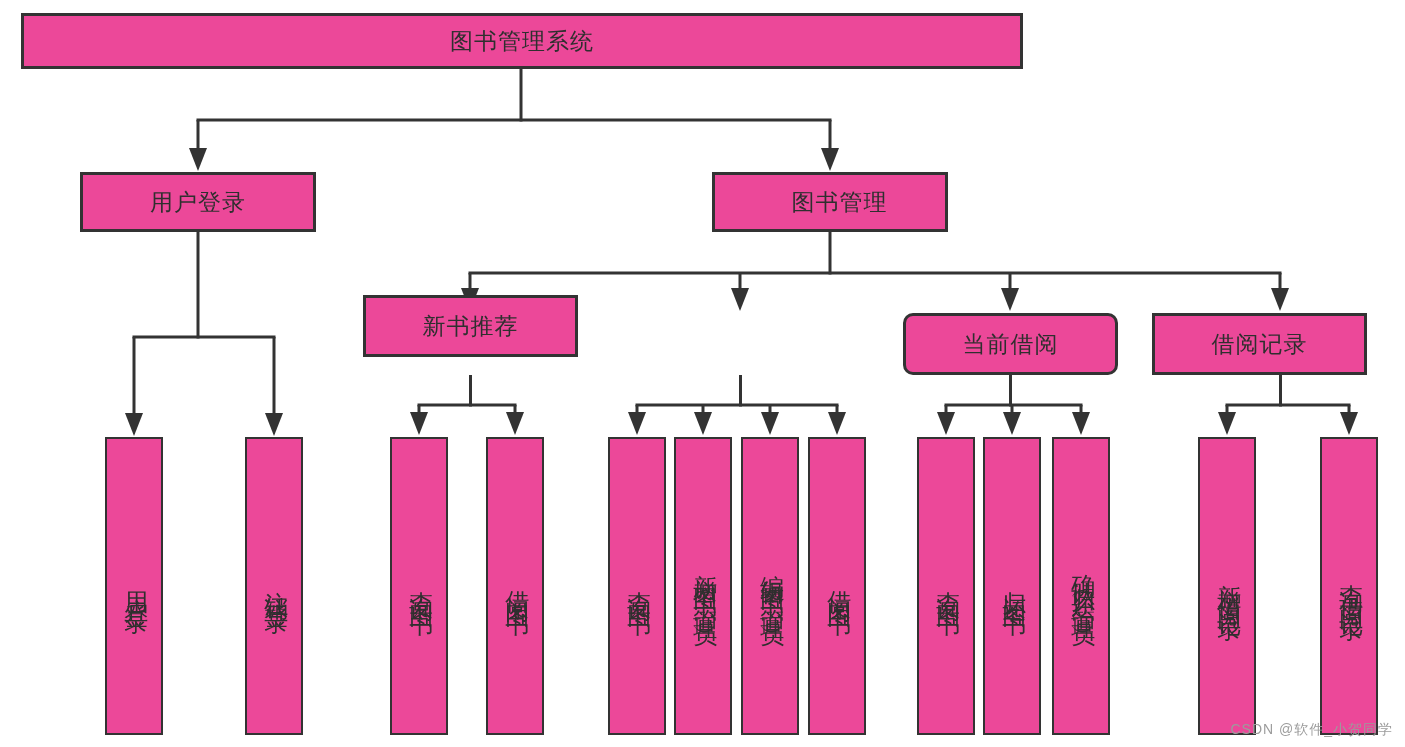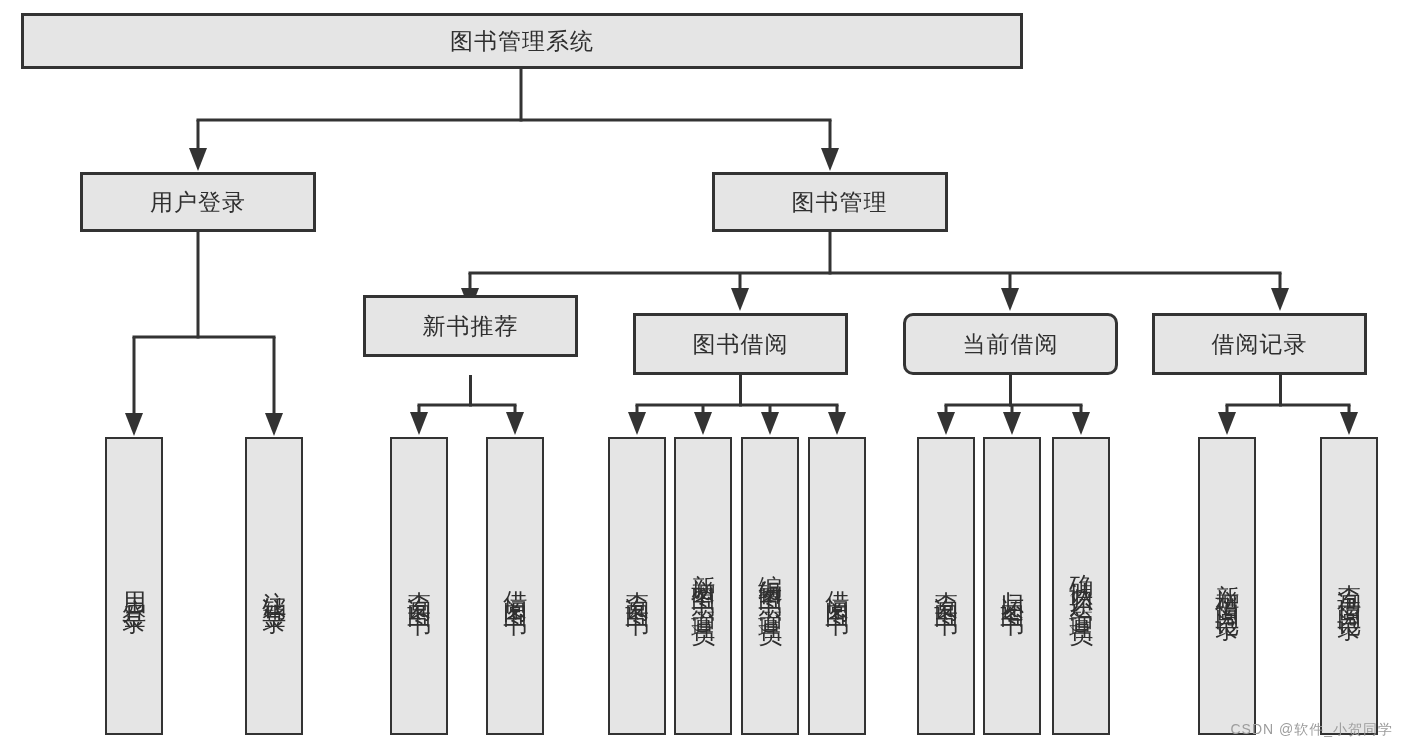--- a/index.html
+++ b/index.html
@@ -8,26 +8,27 @@
     width: 1405px;
     height: 747px;
     background: #ffffff;
     font-family: "Liberation Sans", sans-serif;
     overflow: hidden;
   }
   svg.wires { position: absolute; left: 0; top: 0; z-index: 0; }
   .node {
     position: absolute;
     box-sizing: border-box;
-    background: #e5e5e5;
+    background: #ec4899;
     color: #2f2f2f;
     z-index: 1;
     display: flex;
     align-items: center;
     justify-content: center;
+    font-family: Liberation Mono, monospace;
   }
   .hbox {
     border: 3px solid #333333;
     font-size: 23px;
     letter-spacing: 1px;
   }
   .vbox {
     border: 2px solid #333333;
     width: 58px;
     height: 298px;
@@ -122,21 +123,20 @@
       <polygon points="1349,435 1340,412 1358,412"></polygon>
     </g>
   </svg>
 
   <div class="node hbox" style="left:21px; top:13px; width:1002px; height:56px;">图书管理系统</div>
 
   <div class="node hbox" style="left:80px; top:172px; width:236px; height:60px;">用户登录</div>
   <div class="node hbox" style="left:712px; top:172px; width:236px; height:60px;padding-left:19px;">图书管理</div>
 
   <div class="node hbox" style="left:363px; top:295px; width:215px; height:62px;">新书推荐</div>
-  <div class="node hbox" style="left:633px; top:313px; width:215px; height:62px;">图书借阅</div>
   <div class="node hbox" style="left:903px; top:313px; width:215px; height:62px;border-radius:10px;">当前借阅</div>
   <div class="node hbox" style="left:1152px; top:313px; width:215px; height:62px;">借阅记录</div>
 
   <div class="node vbox" style="left:105px;">
     <span class="vtext">用户登录</span>
   </div>
   <div class="node vbox" style="left:245px;">
     <span class="vtext">注销登录</span>
   </div>
 

